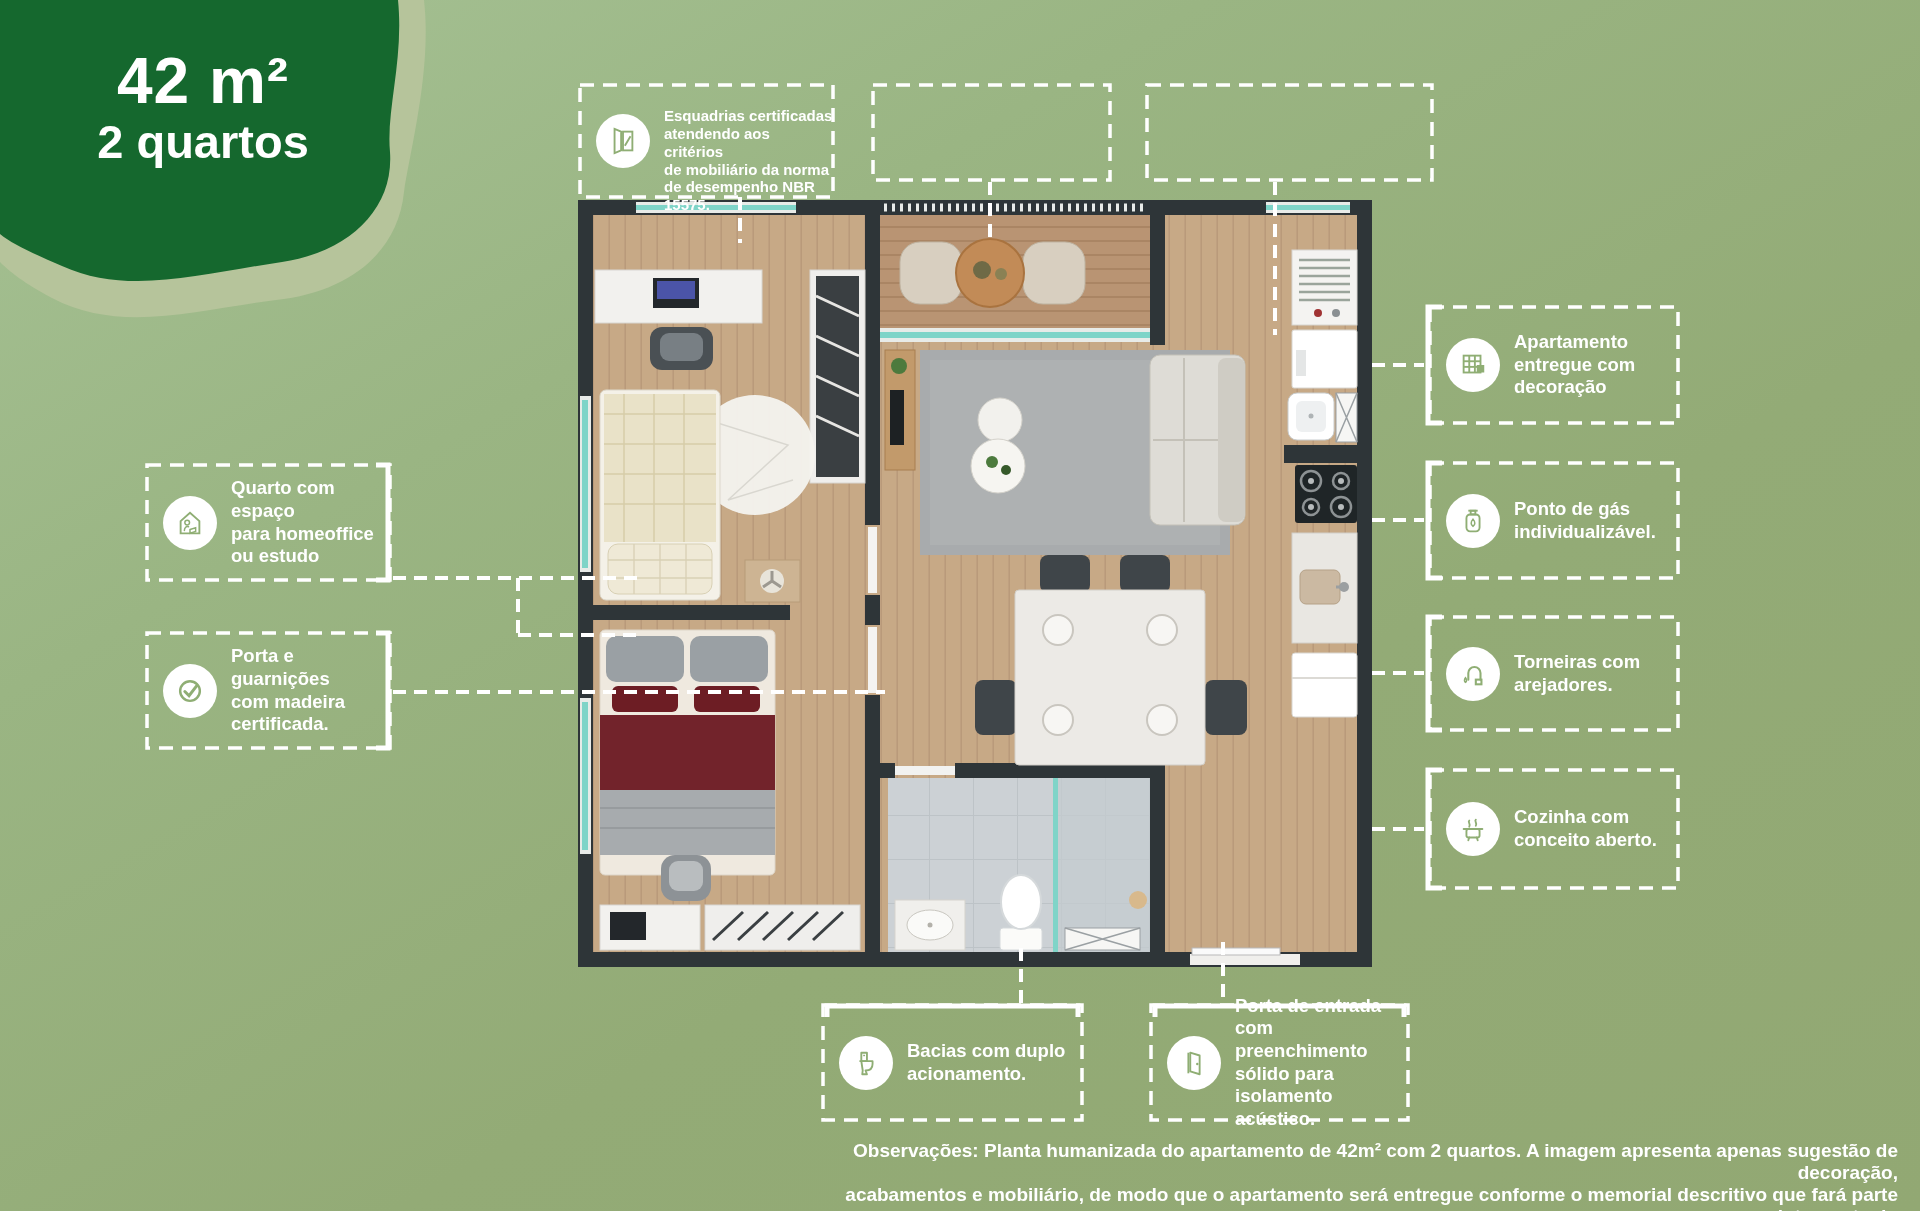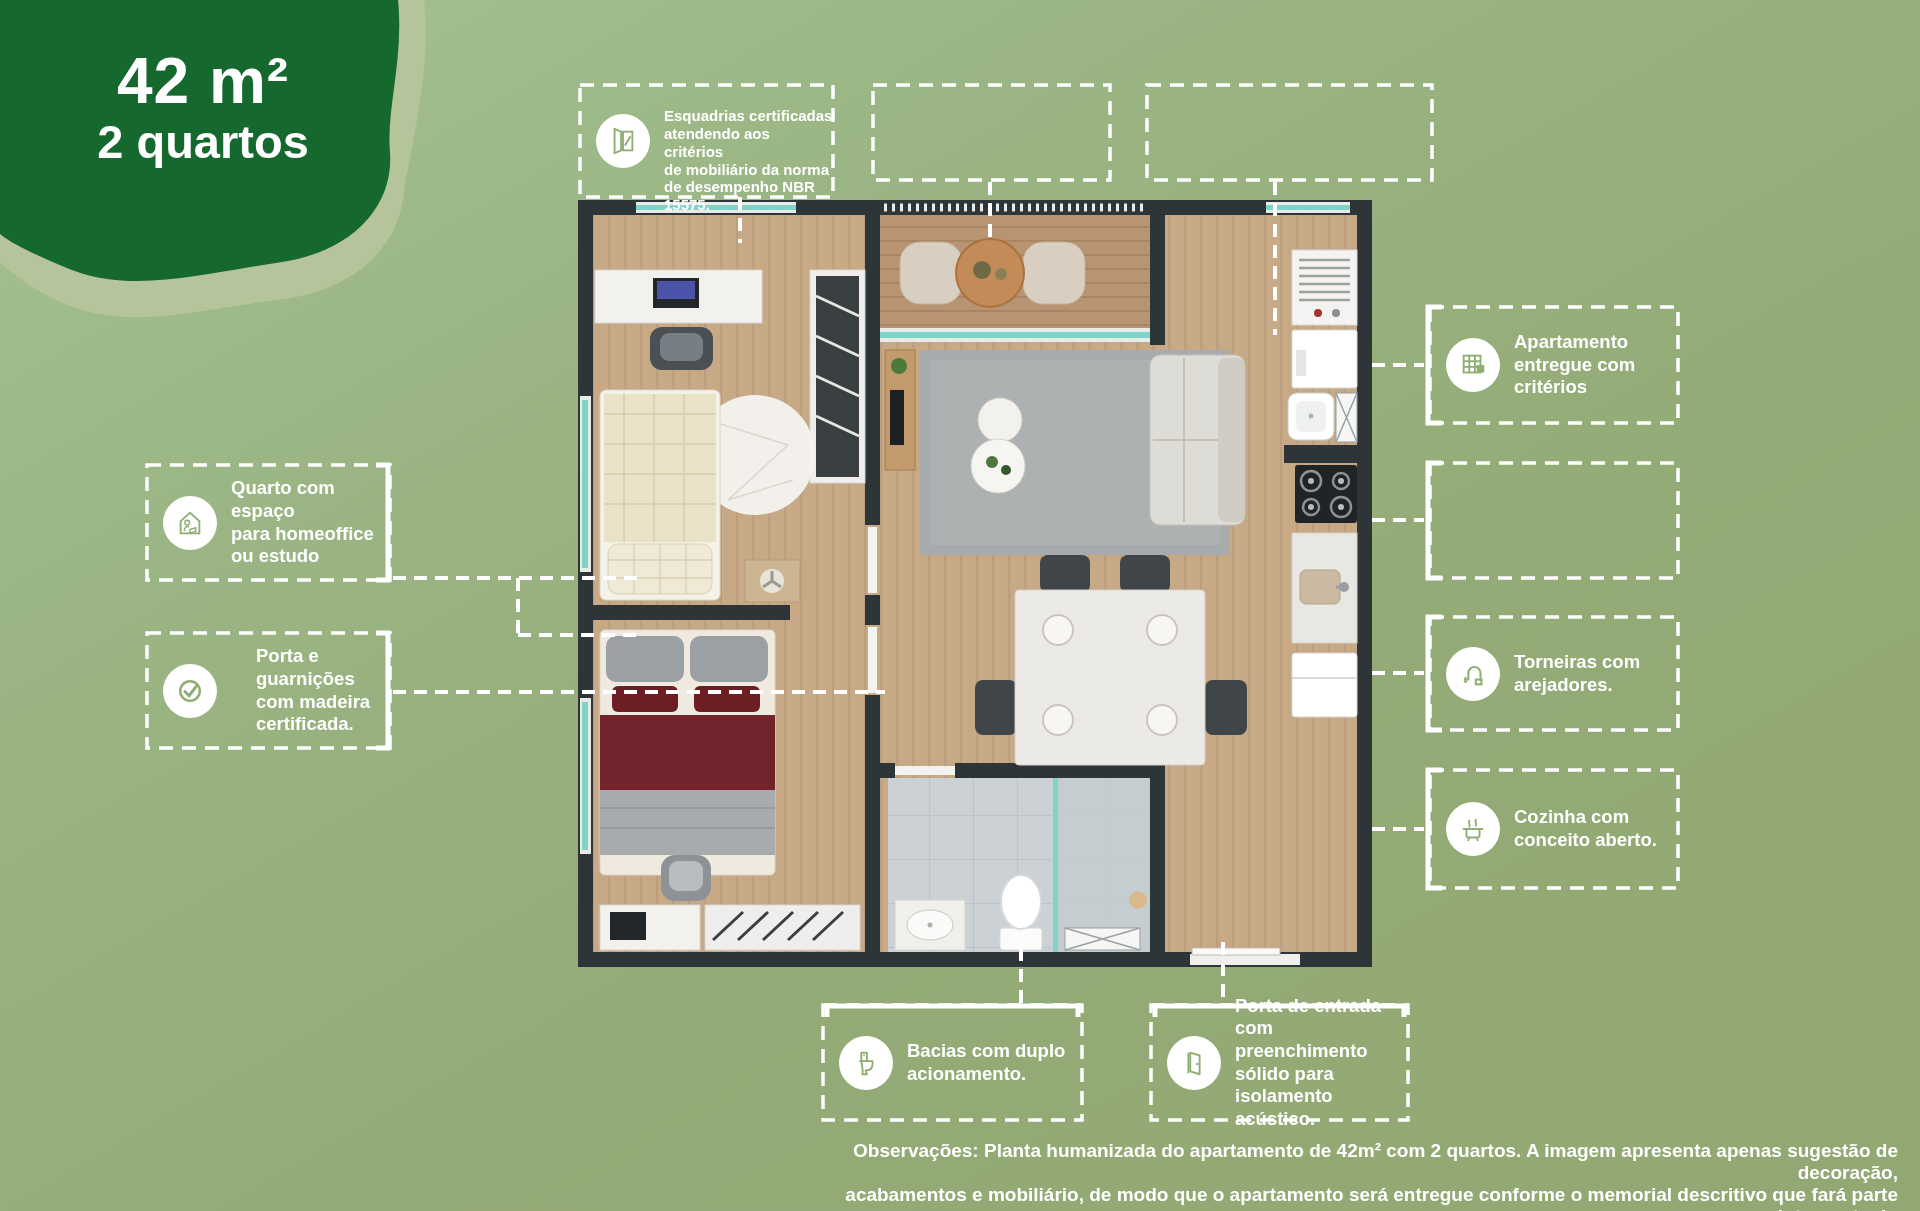--- a/index.html
+++ b/index.html
@@ -339,24 +339,38 @@
         <line x1="12" y1="6" x2="12" y2="24"></line>
           <line x1="18" y1="6" x2="18" y2="24"></line>
         <line x1="6" y1="12" x2="24" y2="12"></line>
           <line x1="6" y1="18" x2="24" y2="18"></line>
         <rect x="20" y="16" width="8" height="8" fill="#8fae74" stroke="none"></rect>
       </svg>
     </span>
     <span class="clines">
       <span>Apartamento</span>
       <span>entregue com</span>
-      <span>critérios</span>
-    </span>
-  </div>
-
+      <span>decoração</span>
+    </span>
+  </div>
+
+  <div class="callout" style="left:1430px;top:463px;width:248px;height:115px;">
+    <span class="icircle">
+      <svg width="30" height="30" viewBox="0 0 32 32" fill="none" stroke="#8fae74" stroke-width="2">
+        <rect x="13.5" y="5" width="5" height="4"></rect>
+        <line x1="11" y1="5" x2="21" y2="5"></line>
+        <rect x="9" y="9" width="14" height="18" rx="4"></rect>
+        <path d="M16 14 c2.6 3 2.6 6 0 7.6 c-2.6 -1.6 -2.6 -4.6 0 -7.6 Z" stroke-width="1.6"></path>
+      </svg>
+    </span>
+    <span class="clines">
+      <span>Ponto de gás</span>
+      <span>individualizável.</span>
+    </span>
+  </div>
 
   <div class="callout" style="left:1430px;top:617px;width:248px;height:113px;">
     <span class="icircle">
       <svg width="30" height="30" viewBox="0 0 32 32" fill="none" stroke="#8fae74" stroke-width="2.2" stroke-linecap="round">
         <path d="M11 22 v-7 a6.5 6.5 0 0 1 13 0 v7"></path>
         <rect x="19" y="22" width="6" height="5"></rect>
         <path d="M8 20 c1.5 2 1.5 4 0 5 c-1.5 -1 -1.5 -3 0 -5 Z" stroke-width="1.6"></path>
       </svg>
     </span>
     <span class="clines">
@@ -391,21 +405,21 @@
         <path d="M16 23 l6 -2 v4 l-6 2 Z" stroke-width="1.6"></path>
       </svg>
     </span>
     <span class="clines">
       <span>Quarto com espaço</span>
       <span>para homeoffice</span>
       <span>ou estudo</span>
     </span>
   </div>
 
-  <div class="callout" style="left:147px;top:633px;width:243px;height:115px;gap:25px;">
+  <div class="callout" style="left:147px;top:633px;width:243px;height:115px;">
     <span class="icircle">
       <svg width="30" height="30" viewBox="0 0 32 32" fill="none" stroke="#8fae74" stroke-linecap="round">
         <circle cx="16" cy="16" r="10.5" stroke-width="2.6"></circle>
         <path d="M10.5 16.5 l4.5 4.5 L23.5 10" stroke-width="3.2"></path>
       </svg>
     </span>
     <span class="clines">
       <span>Porta e guarnições</span>
       <span>com madeira</span>
       <span>certificada.</span>

